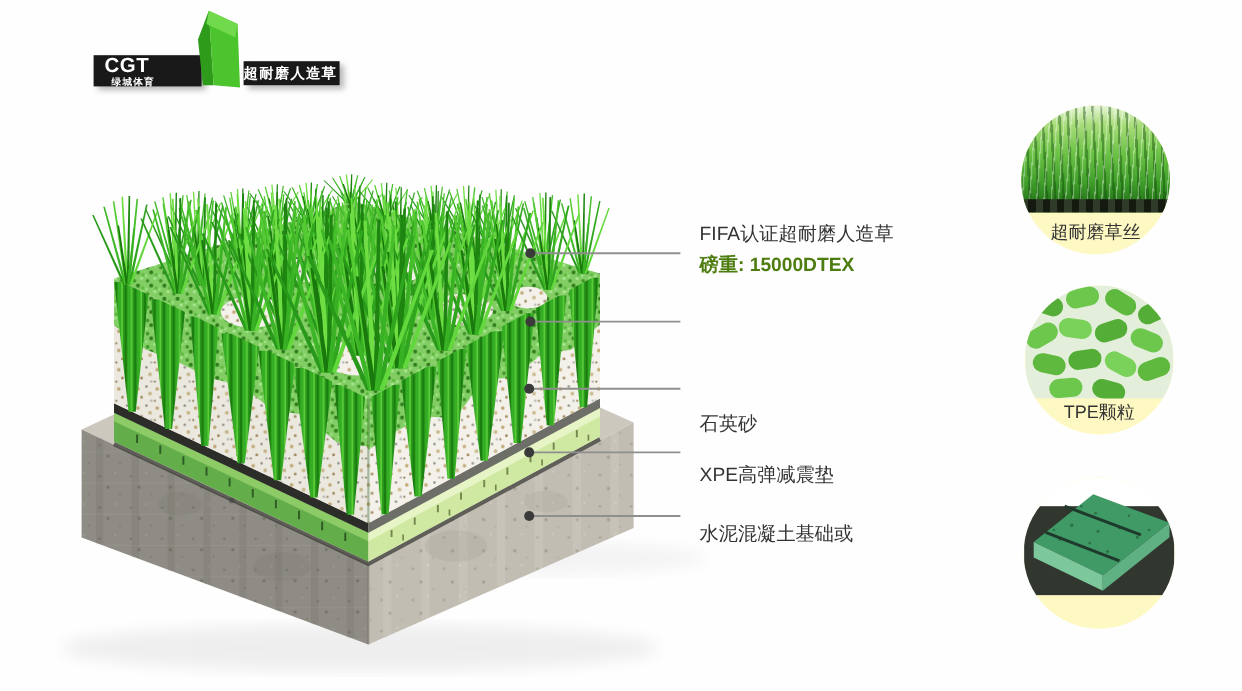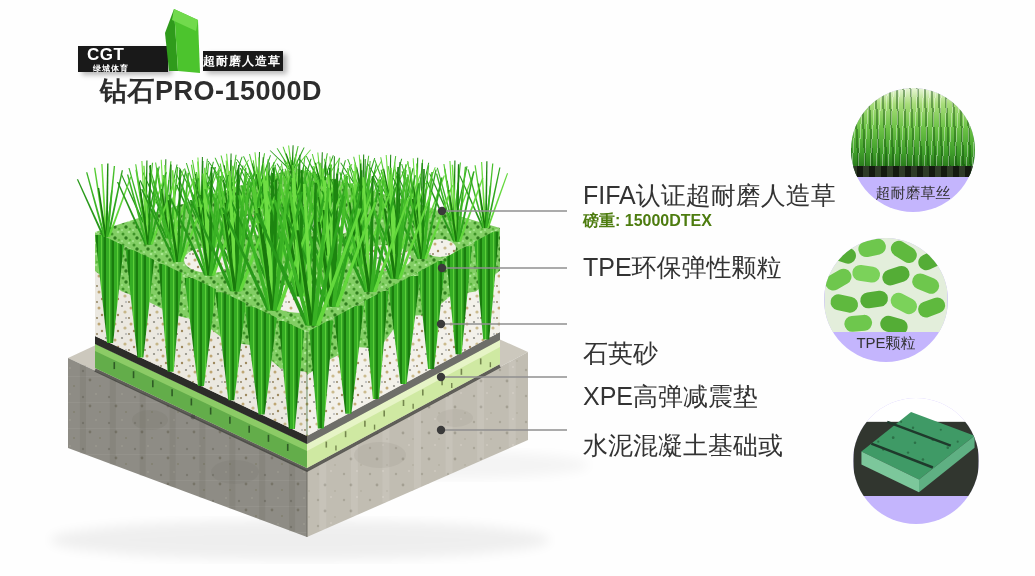--- a/index.html
+++ b/index.html
@@ -11,27 +11,27 @@
   #logo-main{color:#fff;font-size:17px;font-weight:800;letter-spacing:.5px;line-height:1;}
   #logo-sub{color:#fff;font-size:8px;font-weight:700;margin-left:6px;letter-spacing:1px;white-space:nowrap;}
   #bar2{left:203px;top:51px;width:80px;height:20px;}
   #badge-label{color:#fff;font-size:12px;font-weight:700;line-height:20px;width:100%;letter-spacing:1px;display:block;}
   #leaf{position:absolute;left:158px;top:7px;width:46px;height:68px;z-index:3;}
   #product-title{position:absolute;left:100px;top:73px;font-size:27px;font-weight:700;color:#2d2d2d;letter-spacing:.5px;}
   
   #scene{position:absolute;left:0;top:0;}
   
   .callout{position:absolute;left:583px;color:#333;}
-  .callout .t{font-size:25px;font-weight:500;color:#333;line-height:25px;white-space:nowrap;}
+  .callout .t{font-size:16px;font-weight:500;color:#333;line-height:25px;white-space:nowrap;}
   .callout .sub{font-size:16px;font-weight:700;color:#4d7c0f;margin-top:3px;white-space:nowrap;}
   #callout-1{top:183px;} #callout-2{top:255px;} #callout-3{top:312px;margin-top:29px;}
   #callout-4{top:384px;} #callout-5{top:417px;} #callout-5 .t{line-height:31px;margin-top:13px;}
   
-  .thumb{position:absolute;width:124px;height:124px;border-radius:50%;background:#c4b5fd;overflow:hidden;}
-  #thumb-1{left:851px;top:88px;} #thumb-2{left:824px;top:238px;} #thumb-3{left:853px;top:398px;width:126px;height:126px;}
+  .thumb{position:absolute;width:124px;height:124px;border-radius:50%;background:#fef9c3;overflow:hidden;}
+  #thumb-1{left:851px;top:88px;} #thumb-2{left:854px;top:238px;} #thumb-3{left:853px;top:398px;width:126px;height:126px;}
   .thumb .photo{position:absolute;left:0;top:0;right:0;}
   .thumb .cap{position:absolute;bottom:9px;width:100%;text-align:center;font-size:15px;color:#333;font-weight:500;}
   #photo-grass{height:72%;
     background:
       repeating-linear-gradient(94deg, rgba(255,255,255,.38) 0 1px, rgba(255,255,255,0) 1px 6px),
       repeating-linear-gradient(87deg, rgba(10,70,5,.42) 0 2px, rgba(10,70,5,0) 2px 7px),
       linear-gradient(180deg,#e9f6d8 0%,#a8dd7a 18%,#6cc246 45%,#3f9e2a 72%,#2a7d1c 88%,#175810 100%);}
   #photo-grass .backing{position:absolute;bottom:0;left:0;right:0;height:11px;
     background:repeating-linear-gradient(90deg,#2f3b28 0 6px,#141a10 6px 12px);}
   #photo-tpe{height:76%;} #photo-xpe{height:78%;}
@@ -46,21 +46,20 @@
     <span id="logo-sub">绿城体育</span>
   </div>
   <div id="bar2" class="bar">
     <span id="badge-label">超耐磨人造草</span>
   </div>
   <svg id="leaf" viewBox="0 0 46 68">
     <polygon points="7,26 16,2 20,64 11,64" fill="#2f9b1b"></polygon>
     <polygon points="16,2 40,13 42,66 20,64" fill="#4cc42d"></polygon>
     <polygon points="16,2 40,13 38,24 14,13" fill="#71da4c"></polygon>
   </svg>
-  <div id="product-title">钻石PRO-15000D</div>
 
   <svg id="scene" width="1035" height="576" viewBox="0 0 1035 576">
       <defs>
   <filter id="soft">
           <feGaussianBlur stdDeviation="6"></feGaussianBlur>
         </filter>
   <pattern id="sand" width="16" height="16" patternUnits="userSpaceOnUse">
     <rect width="16" height="16" fill="#f3f1ea"></rect>
     <circle cx="3" cy="4" r="1.5" fill="#c3ab78"></circle>
           <circle cx="10" cy="2" r="1.1" fill="#909088"></circle>
@@ -271,23 +270,20 @@
         <circle cx="441" cy="377" r="4.2" fill="#3a3a3a"></circle>
         <line x1="441" y1="430" x2="567" y2="430" stroke="#8f8f8f" stroke-width="1.6"></line>
         <circle cx="441" cy="430" r="4.2" fill="#3a3a3a"></circle>
       </g>
     </svg>
 
   <div id="callout-1" class="callout">
     <div class="t">FIFA认证超耐磨人造草</div>
     <div class="sub">磅重: 15000DTEX</div>
   </div>
-  <div id="callout-2" class="callout">
-    <div class="t">TPE环保弹性颗粒</div>
-  </div>
   <div id="callout-3" class="callout">
     <div class="t">石英砂</div>
   </div>
   <div id="callout-4" class="callout">
     <div class="t">XPE高弹减震垫</div>
   </div>
   <div id="callout-5" class="callout">
     <div class="t">水泥混凝土基础或</div>
   </div>
 

